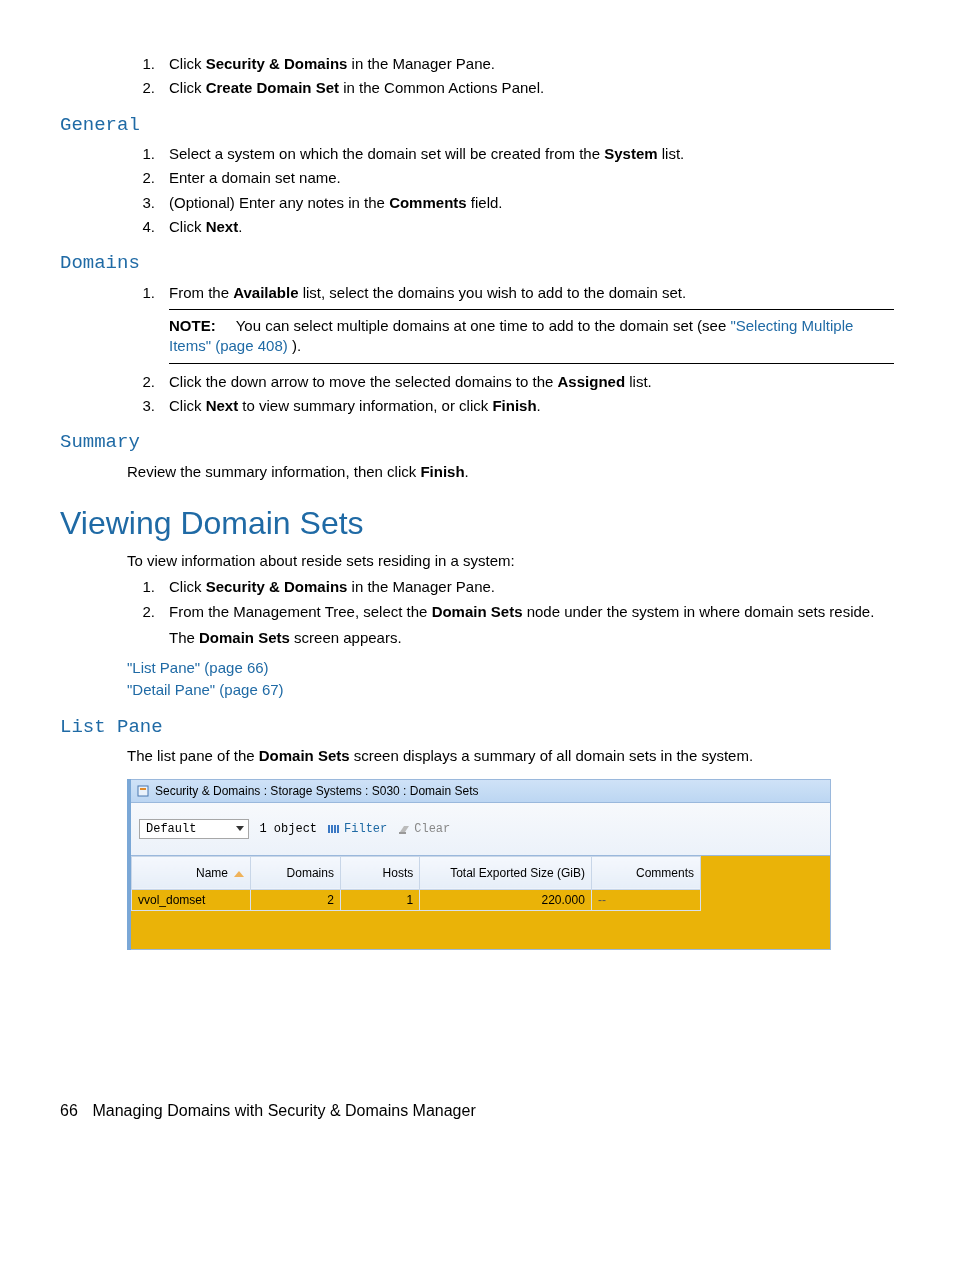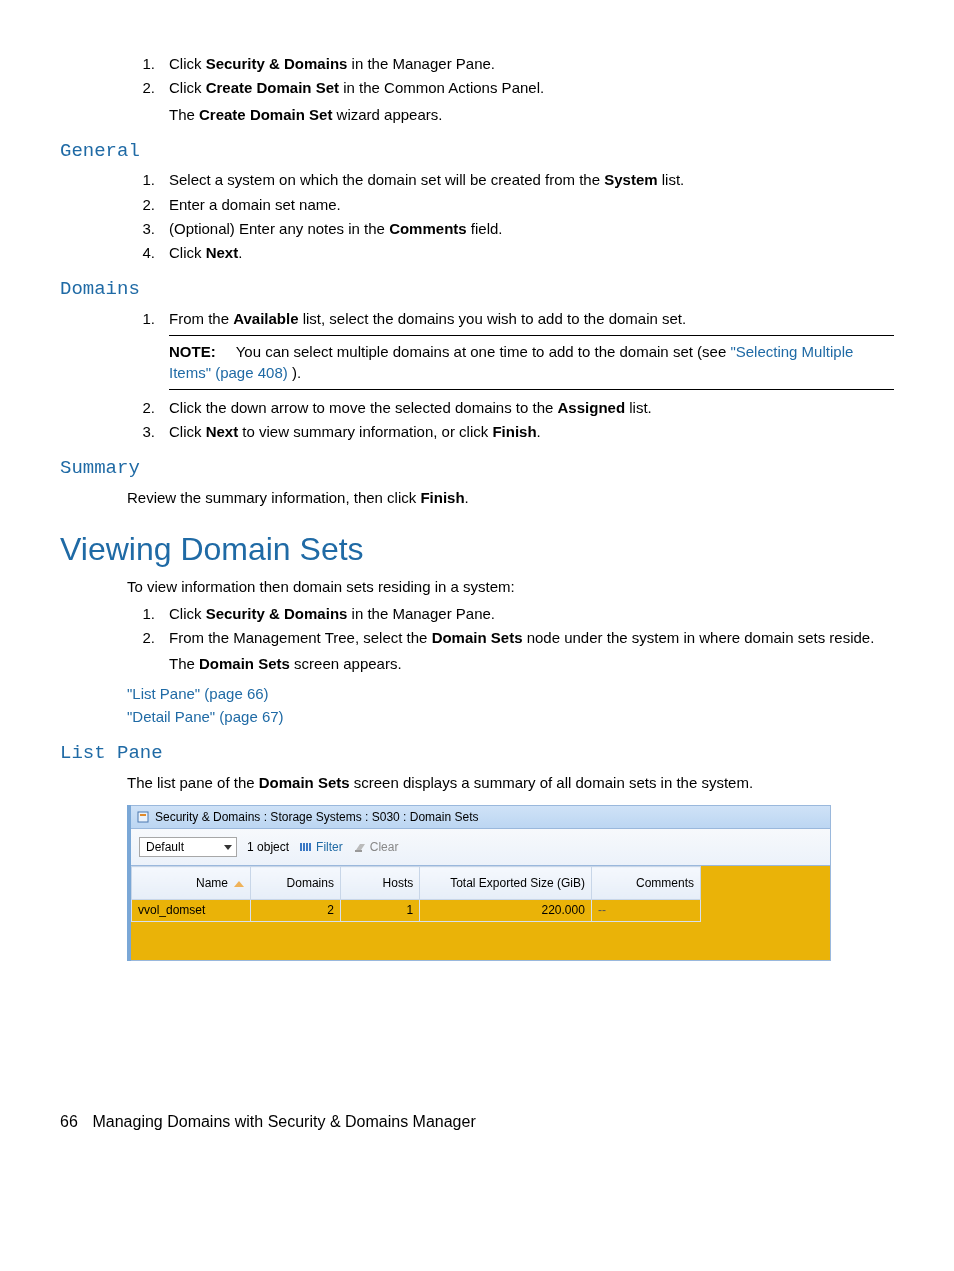--- a/index.html
+++ b/index.html
@@ -74,22 +74,22 @@
     font-size: 12px;
     display: flex;
     align-items: center;
     gap: 6px;
   }
   .ss-toolbar {
     border: 1px solid #9ab8dc;
     border-top: none;
     border-left: none;
     background: linear-gradient(#f7f9fc, #ecf2fa);
-    padding: 8px 8px;
-    font-family: Liberation Sans, sans-serif;
+    padding: 16px 8px;
+    font-family: Liberation Mono, monospace;
     font-size: 12px;
     display: flex;
     align-items: center;
     gap: 10px;
   }
   .ss-select {
     display: inline-flex;
     align-items: center;
     gap: 40px;
     background: #fff;
@@ -162,21 +162,20 @@
 <div class="body-indent">
 
   <ol class="numbered">
     <li>
       <span class="num">1.</span>
       <span>Click </span><b>Security &amp; Domains</b><span> in the Manager Pane.</span>
     </li>
     <li>
       <span class="num">2.</span>
       <span>Click </span><b>Create Domain Set</b><span> in the Common Actions Panel.</span>
-      <span class="after"><span>The </span><b>Create Domain Set</b><span> wizard appears.</span></span>
     </li>
   </ol>
 
   <h3 class="blue-sub">General</h3>
   <ol class="numbered">
     <li>
       <span class="num">1.</span>
       <span>Select a system on which the domain set will be created from the </span><b>System</b><span> list.</span>
     </li>
     <li>
@@ -211,21 +210,21 @@
       <span>Click </span><b>Next</b><span> to view summary information, or click </span><b>Finish</b><span>.</span>
     </li>
   </ol>
 
   <h3 class="blue-sub">Summary</h3>
   <p class="para">
     <span>Review the summary information, then click </span><b>Finish</b><span>.</span>
   </p>
 
   <h2 class="blue-main">Viewing Domain Sets</h2>
-  <p class="para">To view information then domain sets residing in a system:</p>
+  <p class="para">To view information about reside sets residing in a system:</p>
   <ol class="numbered">
     <li>
       <span class="num">1.</span>
       <span>Click </span><b>Security &amp; Domains</b><span> in the Manager Pane.</span>
     </li>
     <li>
       <span class="num">2.</span>
       <span>From the Management Tree, select the </span><b>Domain Sets</b><span> node under the system in where domain sets reside.</span>
       <span class="after"><span>The </span><b>Domain Sets</b><span> screen appears.</span></span>
     </li>

